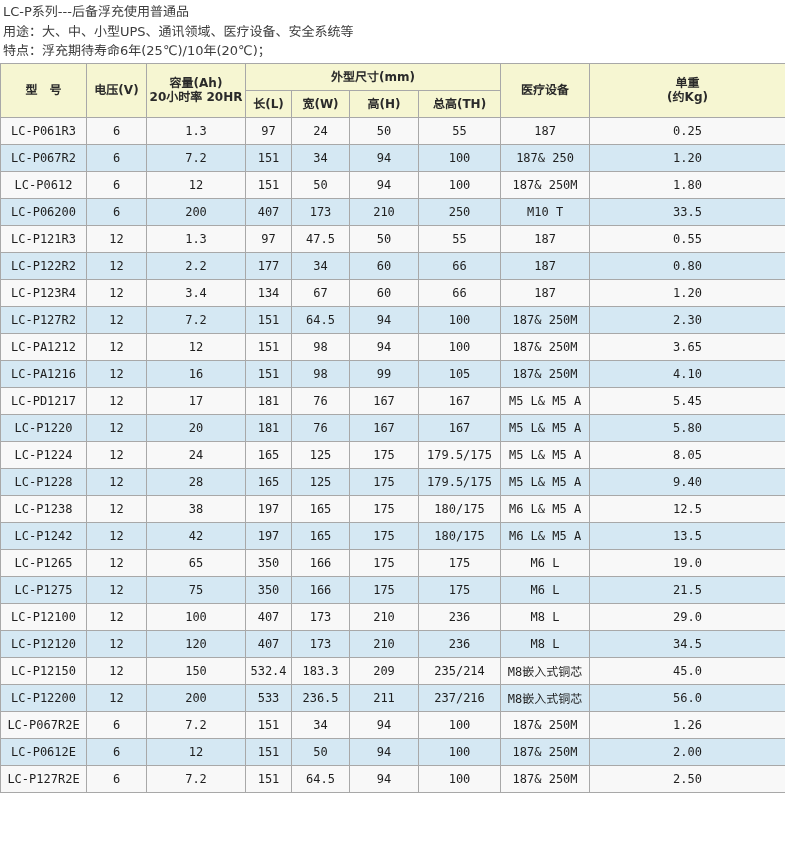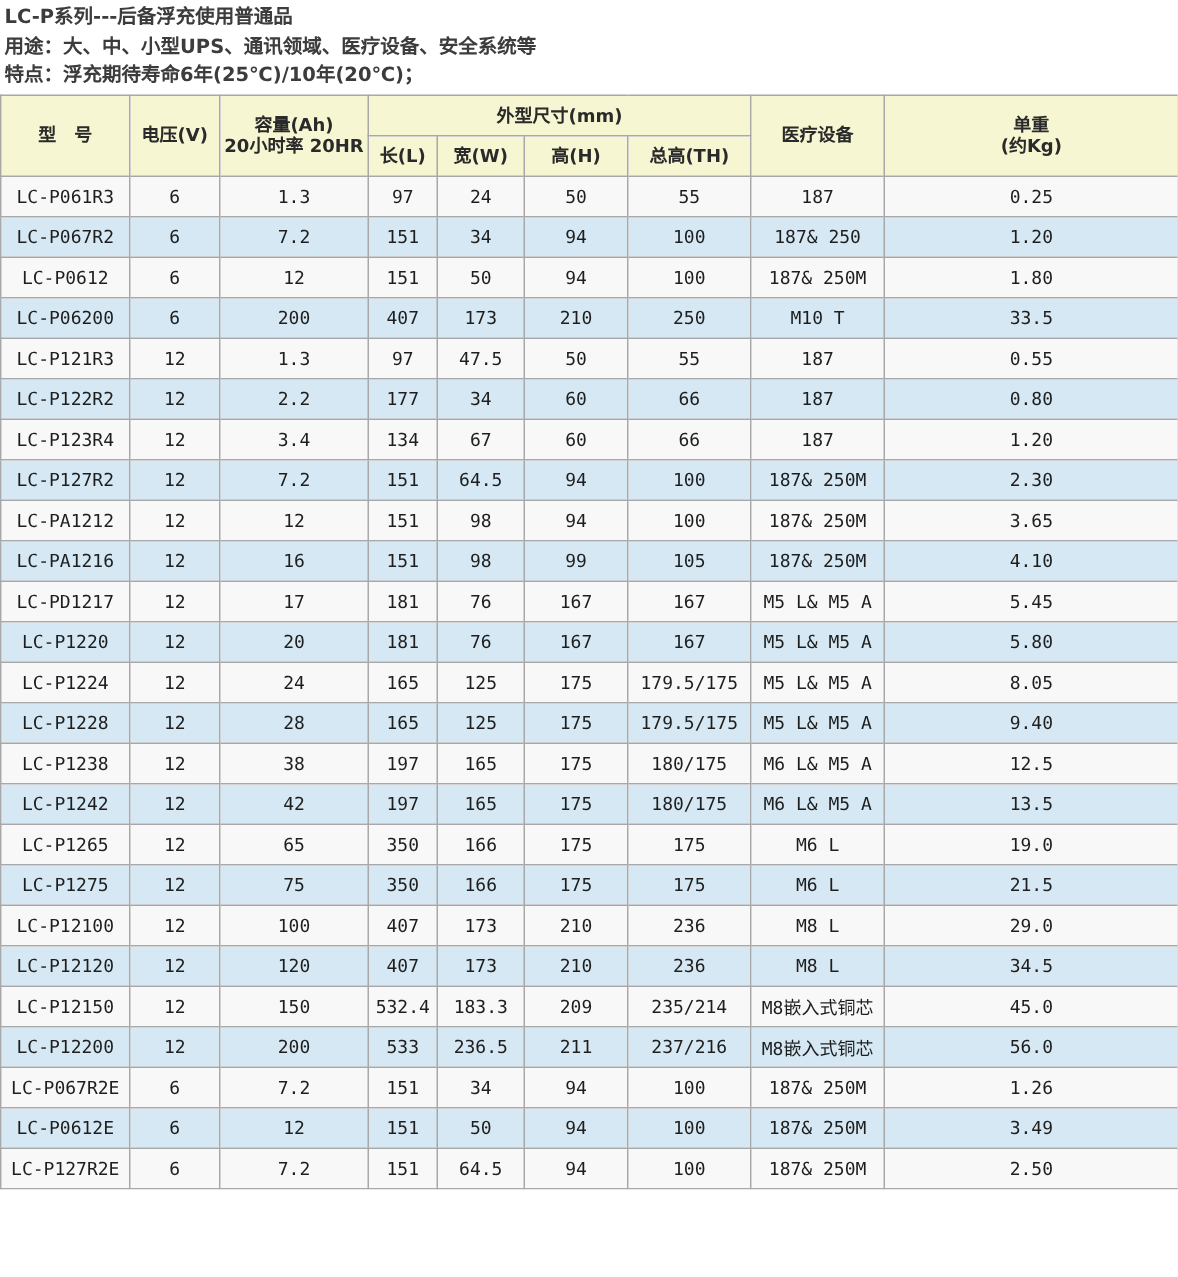--- a/index.html
+++ b/index.html
@@ -11,21 +11,21 @@
   }
   html,body{margin:0;padding:0;background:#ffffff;}
   body{
     width:785px;
     font-family:"DejaVu Sans", sans-serif;
     color:var(--text);
   }
   .intro{padding:2px 0 2px 3px;}
   .intro-line{
     font-size:13px;
-    font-weight:bold;
+    font-weight:normal;
     color:#3c3c3c;
     line-height:19.5px;
     white-space:nowrap;
   }
   table.spec{
     width:785px;
     border-collapse:collapse;
     table-layout:fixed;
   }
   .spec th,.spec td{
@@ -360,21 +360,21 @@
   </tr>
       <tr>
     <td><a class="model">LC-P0612E</a></td>
     <td>6</td>
     <td>12</td>
     <td>151</td>
     <td>50</td>
     <td>94</td>
     <td>100</td>
     <td>187&amp; 250M</td>
-    <td>3.49</td>
+    <td>2.00</td>
   </tr>
       <tr>
     <td><a class="model">LC-P127R2E</a></td>
     <td>6</td>
     <td>7.2</td>
     <td>151</td>
     <td>64.5</td>
     <td>94</td>
     <td>100</td>
     <td>187&amp; 250M</td>

